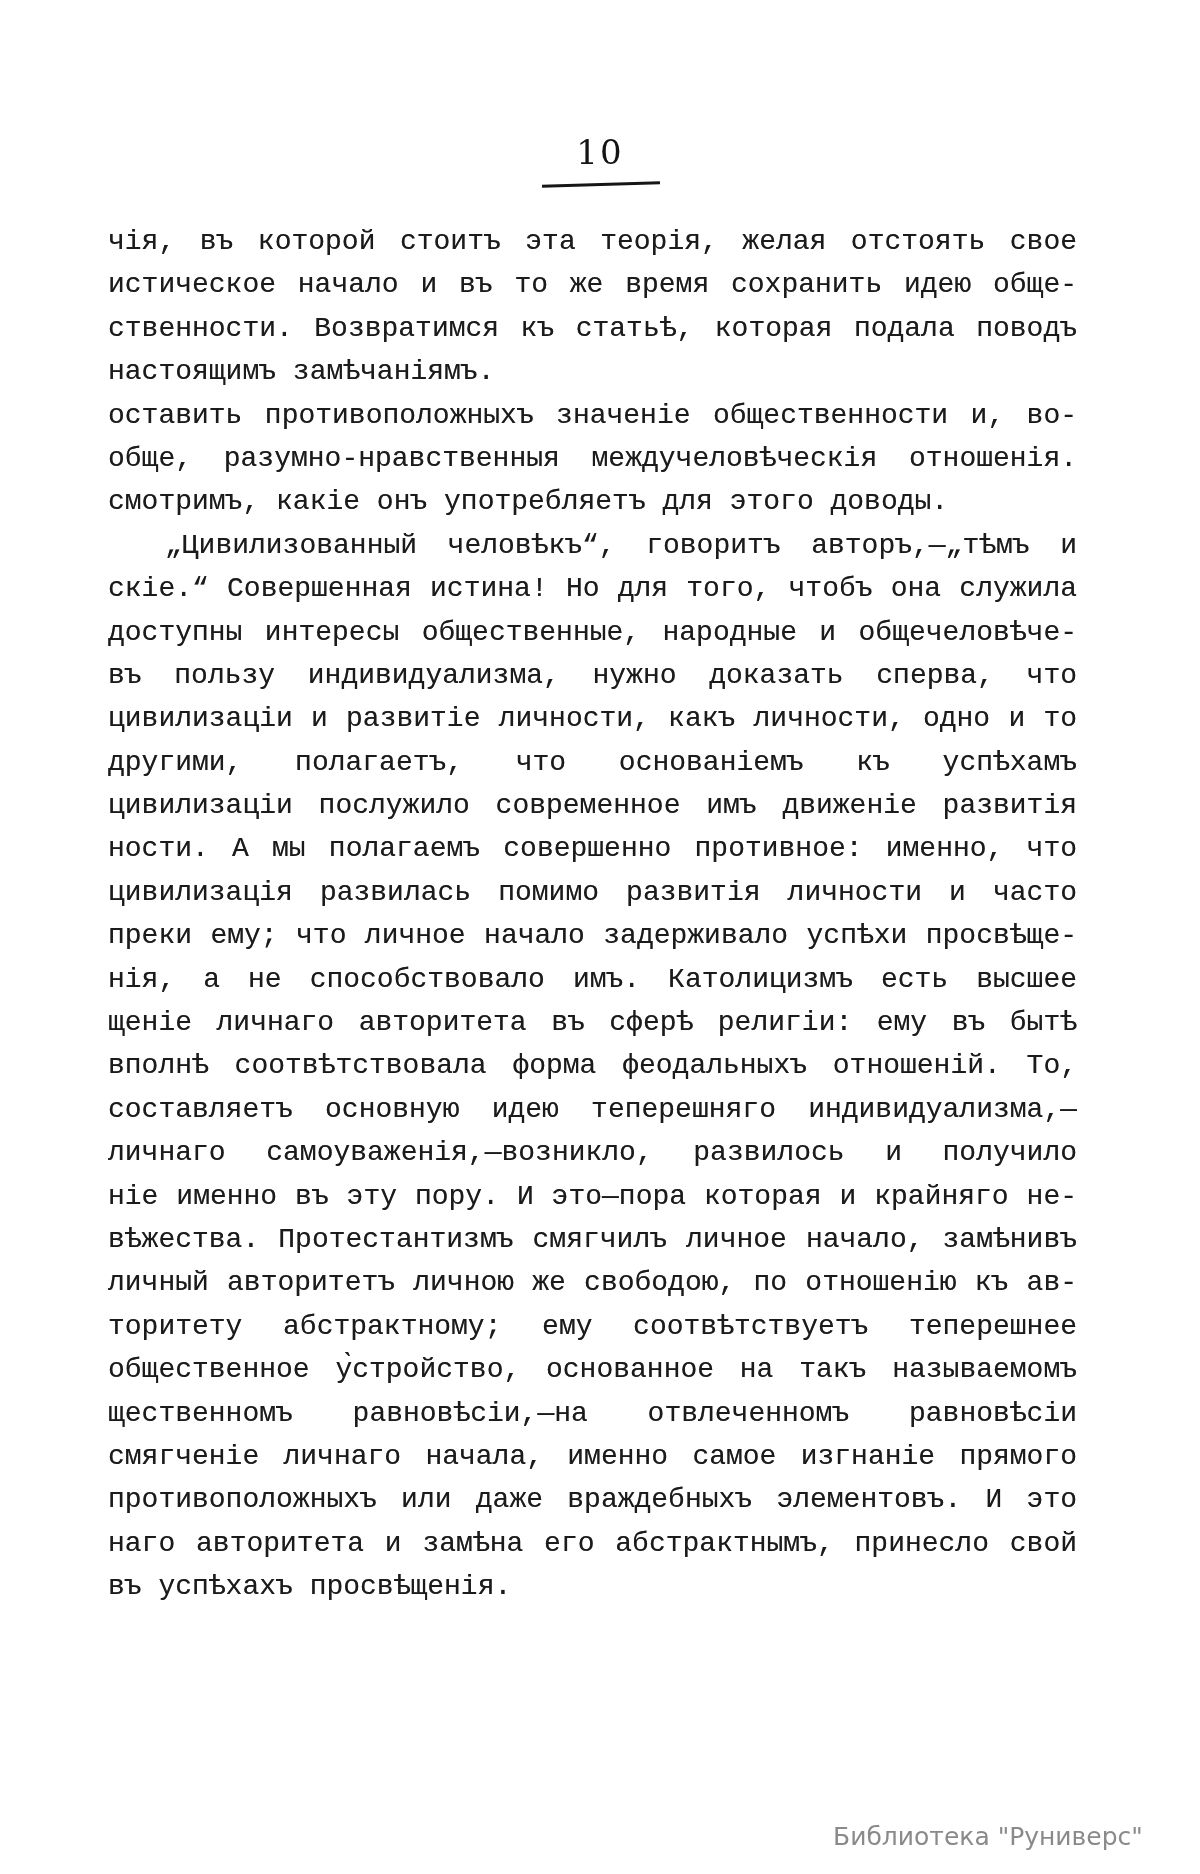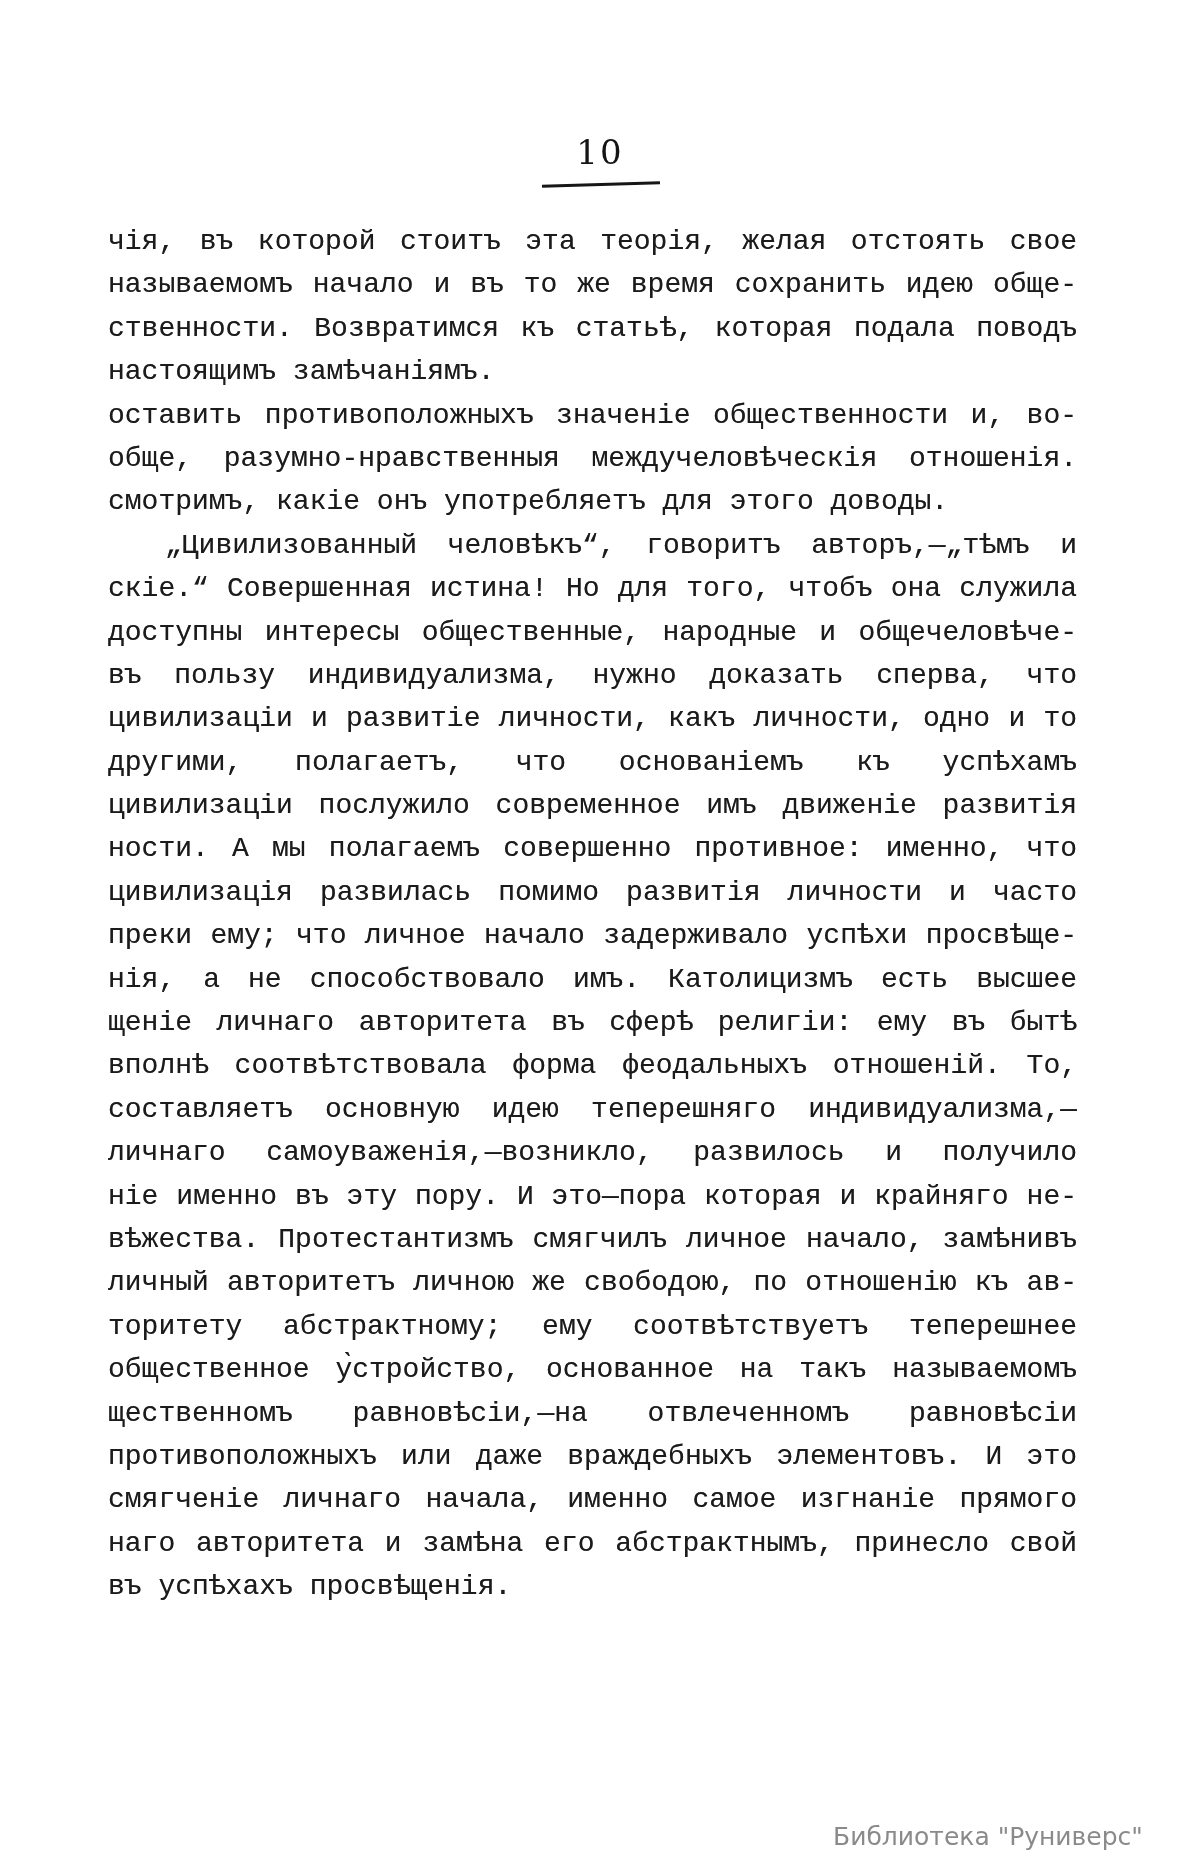--- a/index.html
+++ b/index.html
@@ -64,21 +64,21 @@
   }
 </style>
 </head>
 <body>
 
 <div class="page">
   <div class="page-number">10</div>
   <div class="page-number-rule"></div>
   <div class="text-block">
       <div class="line">чія, въ которой стоитъ эта теорія, желая отстоять свое эго-</div>
-      <div class="line">называемомъ начало и въ то же время сохранить идею обще-</div>
+      <div class="line">истическое начало и въ то же время сохранить идею обще-</div>
       <div class="line">ственности. Возвратимся къ статьѣ, которая подала поводъ къ</div>
       <div class="line last">настоящимъ замѣчаніямъ.</div>
       <div class="line">оставить противоположныхъ значеніе общественности и, во-</div>
       <div class="line">обще, разумно-нравственныя междучеловѣческія отношенія. По-</div>
       <div class="line last">смотримъ, какіе онъ употребляетъ для этого доводы.</div>
       <div class="line indent">„Цивилизованный человѣкъ“, говоритъ авторъ,—„тѣмъ и</div>
       <div class="line">скіе.“ Совершенная истина! Но для того, чтобъ она служила</div>
       <div class="line">доступны интересы общественные, народные и общечеловѣче-</div>
       <div class="line">въ пользу индивидуализма, нужно доказать сперва, что успѣхи</div>
       <div class="line">цивилизаціи и развитіе личности, какъ личности, одно и то же;</div>
@@ -91,19 +91,19 @@
       <div class="line">щеніе личнаго авторитета въ сферѣ религіи: ему въ бытѣ</div>
       <div class="line">вполнѣ соотвѣтствовала форма феодальныхъ отношеній. То, что̀</div>
       <div class="line">составляетъ основную идею теперешняго индивидуализма,—идея</div>
       <div class="line">личнаго самоуваженія,—возникло, развилось и получило значе-</div>
       <div class="line">ніе именно въ эту пору. И это—пора которая и крайняго не-</div>
       <div class="line">вѣжества. Протестантизмъ смягчилъ личное начало, замѣнивъ</div>
       <div class="line">личный авторитетъ личною же свободою, по отношенію къ ав-</div>
       <div class="line">торитету абстрактному; ему соотвѣтствуетъ теперешнее модное</div>
       <div class="line">общественное у̀стройство, основанное на такъ называемомъ об-</div>
       <div class="line">щественномъ равновѣсіи,—на отвлеченномъ равновѣсіи взаимно-</div>
+      <div class="line">смягченіе личнаго начала, именно самое изгнаніе прямого лич-</div>
       <div class="line">противоположныхъ или даже враждебныхъ элементовъ. И это</div>
-      <div class="line">смягченіе личнаго начала, именно самое изгнаніе прямого лич-</div>
       <div class="line">наго авторитета и замѣна его абстрактнымъ, принесло свой плодъ</div>
       <div class="line last">въ успѣхахъ просвѣщенія.</div>
     </div>
   <div class="watermark">Библиотека "Руниверс"</div>
 </div>
 
 </body></html>

